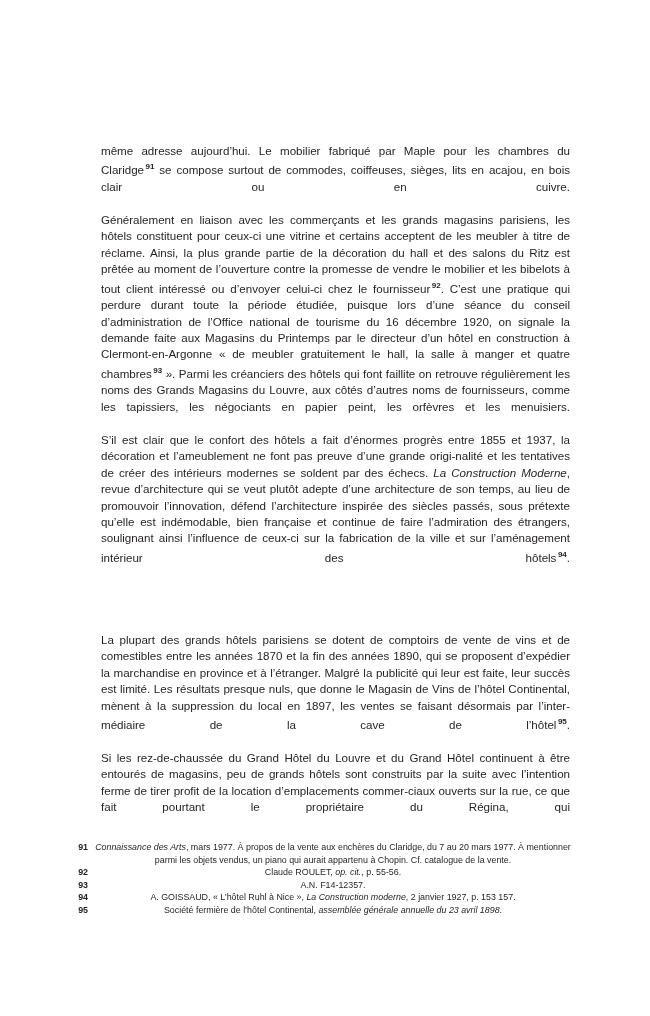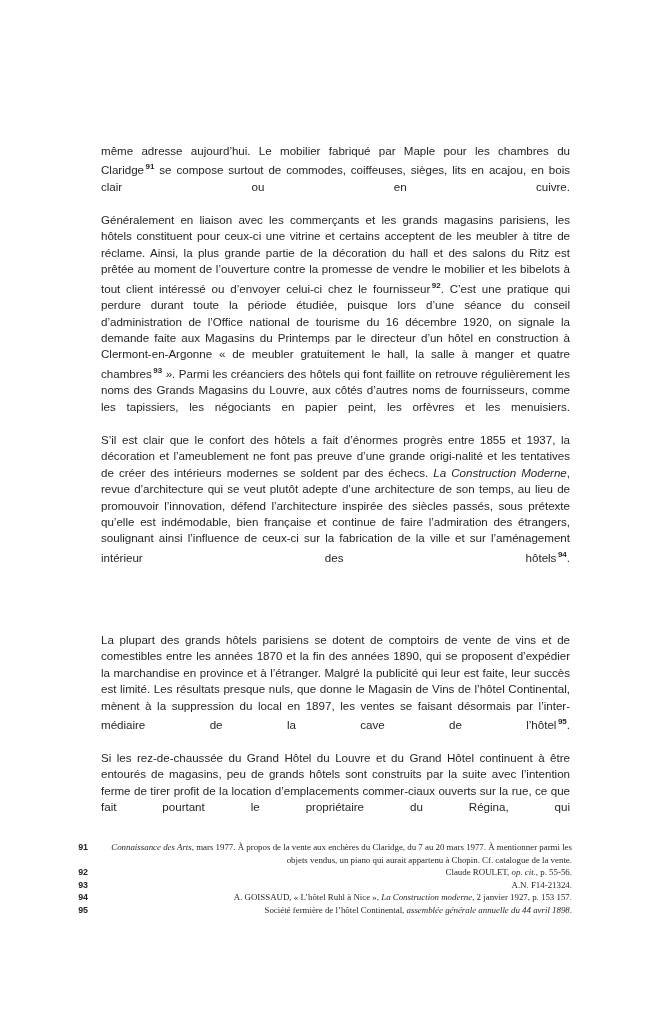--- a/index.html
+++ b/index.html
@@ -95,22 +95,21 @@
     text-align: right;
     font-weight: 700;
     padding-right: 6px;
     box-sizing: border-box;
     font-size: 8.9px;
     line-height: 12.55px;
   }
 
   .note-text {
     flex: 1 1 auto;
-    text-align: right;
-    font-family: Liberation Serif, serif;
+    text-align: center;
   }
 
   .folio {
     position: absolute;
     left: 0;
     top: 942px;
     width: 650px;
     text-align: center;
     font-size: 11.2px;
     font-weight: 700;
@@ -145,26 +144,26 @@
       <div class="note-row">
         <div class="note-num">91</div>
         <div class="note-text"><i>Connaissance des Arts</i>, mars 1977. À propos de la vente aux enchères du Claridge, du 7 au 20 mars 1977. À mentionner parmi les objets vendus, un piano qui aurait appartenu à Chopin. Cf. catalogue de la vente.</div>
       </div>
       <div class="note-row">
         <div class="note-num">92</div>
         <div class="note-text">Claude ROULET, <i>op. cit.</i>, p. 55-56.</div>
       </div>
       <div class="note-row">
         <div class="note-num">93</div>
-        <div class="note-text">A.N. F14-21324.</div>
+        <div class="note-text">A.N. F14-12357.</div>
       </div>
       <div class="note-row">
         <div class="note-num">94</div>
         <div class="note-text">A. GOISSAUD, « L’hôtel Ruhl à Nice », <i>La Construction moderne</i>, 2 janvier 1927, p. 153 157.</div>
       </div>
       <div class="note-row">
         <div class="note-num">95</div>
-        <div class="note-text">Société fermière de l’hôtel Continental, <i>assemblée générale annuelle du 44 avril 1898</i>.</div>
+        <div class="note-text">Société fermière de l’hôtel Continental, <i>assemblée générale annuelle du 23 avril 1898</i>.</div>
       </div>
     </div>
 
 
 </div>
 
 </body></html>

